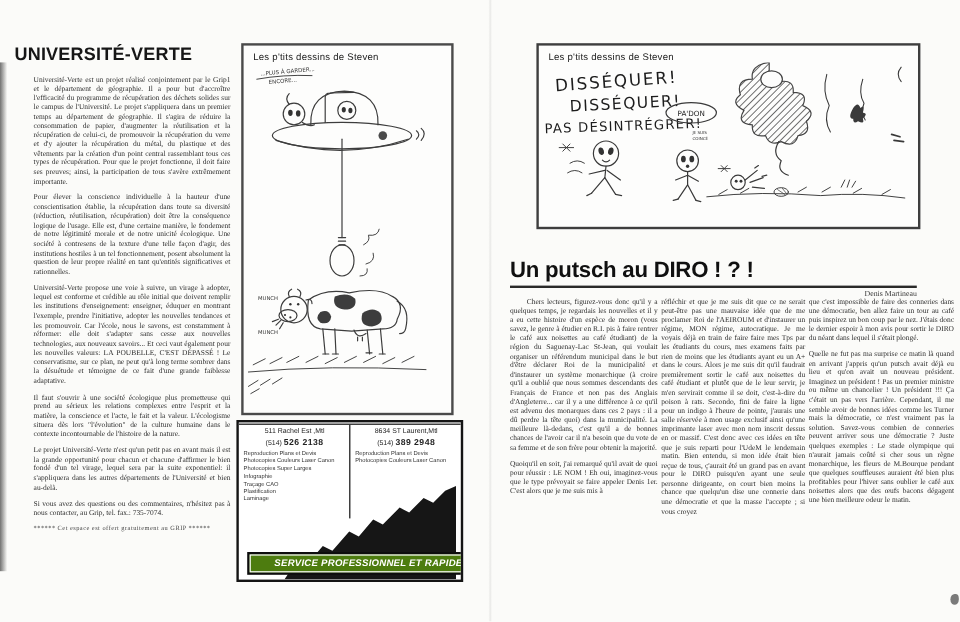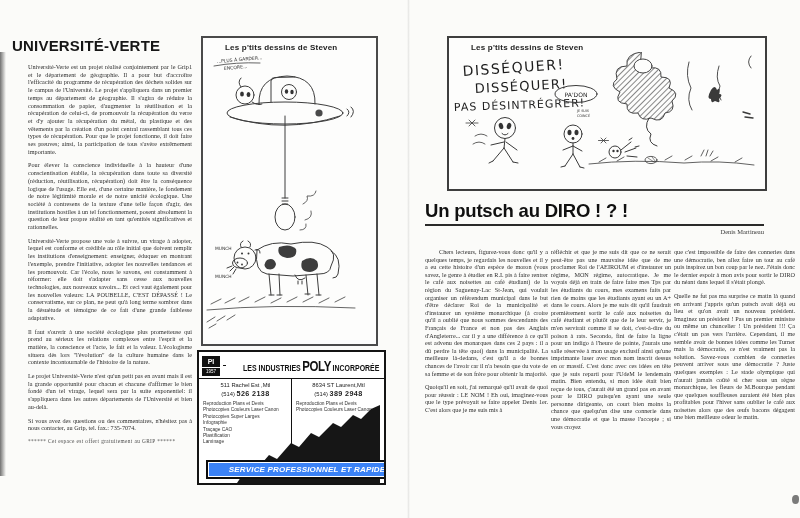--- a/index.html
+++ b/index.html
@@ -30,22 +30,22 @@
     font-family:"Liberation Sans", sans-serif;font-size:5.8px;color:#333;margin-top:32px;}
   .footer .pgnum{font-size:14px;font-weight:bold;color:#111;letter-spacing:-.3px;}
   .footer .pglbl{margin-left:auto;margin-right:4px;}
   .footer-left{left:28px;top:496px;width:196px;}
   .footer-right{left:553px;top:496px;width:242px;}
 
   
   .cartoon{background:#fdfdfc;border:2px solid #4a4a4a;}
   .cartoon-left{left:201px;top:36px;width:173px;height:306px;}
   .cartoon-right{left:447px;top:36px;width:316px;height:151px;border-color:#3e3e3e;border-width:2.5px;}
-  .cartoon-title{font-family:"Liberation Sans", sans-serif;font-weight:bold;font-size:8px;
-    color:#222;padding:5px 0 0 22px;letter-spacing:.2px;}
+  .cartoon-title{font-family:"Liberation Sans", sans-serif;font-weight:normal;font-size:8px;
+    color:#222;padding:5px 0 0 8px;letter-spacing:.2px;}
   .cartoon svg{display:block;}
 
   
   .ad{left:197px;top:350px;width:185px;height:131px;border:2px solid #141414;background:#fff;overflow:hidden;}
   .ad-header{display:flex;align-items:center;height:25px;padding:2px 2px 0 3px;box-sizing:border-box;}
   .ad-logo{display:flex;flex-direction:column;gap:1px;margin-right:3px;}
   .ad-logo .lg1{width:18px;height:11px;background:#111;color:#fff;
     font-family:"Liberation Sans", sans-serif;font-weight:bold;font-size:7px;
     display:flex;align-items:center;justify-content:center;}
   .ad-logo .lg2{width:18px;height:8px;background:#111;color:#fff;
@@ -61,26 +61,26 @@
   .ad-cols{display:flex;height:78px;}
   .ad-colL{flex:1;padding:3px 3px 0 4px;}
   .ad-colR{flex:1;padding:3px 3px 0 4px;border-left:1px solid #111;}
   .ad-addr{font-family:"Liberation Sans", sans-serif;font-size:5.8px;color:#222;text-align:center;}
   .ad-phone{font-family:"Liberation Sans", sans-serif;font-size:5.8px;color:#222;text-align:center;margin-top:1px;}
   .ad-phone b{font-size:7.2px;letter-spacing:.4px;}
   .ad-svcs{list-style:none;margin:3px 0 0 0;padding:0;
     font-family:"Liberation Sans", sans-serif;font-size:4.8px;line-height:6.4px;color:#333;}
   .ad-mountain{position:absolute;left:0;bottom:0;width:181px;height:80px;}
   .ad-banner{position:absolute;left:9px;bottom:6px;width:198px;height:15px;
-    background:#3b82f6;border:1px solid #fff;box-shadow:0 0 0 2px #0d0d0d;box-sizing:border-box;
+    background:#4d7c0f;border:1px solid #fff;box-shadow:0 0 0 2px #0d0d0d;box-sizing:border-box;
     color:#fff;font-family:"Liberation Sans", sans-serif;font-style:italic;font-weight:bold;
     font-size:8px;letter-spacing:.2px;display:flex;align-items:center;justify-content:center;}
 
   
-  .rp-titleblock{left:425px;top:200px;width:339px;}
+  .rp-titleblock{left:425px;top:214px;width:339px;}
   .rp-titleblock h2{margin:0;font-family:"Liberation Sans", sans-serif;font-weight:bold;
     font-size:18.5px;letter-spacing:-.2px;color:#101010;white-space:nowrap;}
   .rp-rule{height:2px;background:#2a2a2a;margin-top:2px;}
   .rp-byline{text-align:right;font-size:6.5px;color:#3a3a3a;margin-top:2px;}
 
   .rp-col{top:248px;width:122px;}
   .rp-col p{margin:0;font-size:6.2px;line-height:7.6px;text-align:justify;}
   .rp-col p + p{margin-top:6px;}
   .rp-col1{left:425px;width:123px;}
   .rp-col1 p:first-child{text-indent:14px;}
@@ -177,35 +177,20 @@
         <g stroke-width=".8">
           <path d="M8,252 l10,-5 M22,251 l10,-5 M36,250 l10,-5 M52,250 l10,-5 M68,251 l10,-5 M84,250 l10,-5 M100,250 l10,-5 M116,251 l10,-5 M132,250 l10,-5"></path>
           <path d="M4,258 Q70,252 152,256"></path>
           <path d="M4,270 l8,-5 M14,269 l8,-5 M24,268 l8,-5 M6,276 l7,-4"></path>
         </g>
       </g>
     </svg>
   </div>
 
   <div class="abs ad">
-    <div class="ad-header">
-      <div class="ad-logo">
-        <div class="lg1">PI</div>
-        <div class="lg2">1957</div>
-      </div>
-      <div class="ad-name">
-        <div class="rule"></div>
-        <div class="words">
-          <span class="w-sm">LES INDUSTRIES</span>
-          <span class="w-big">POLY</span>
-          <span class="w-sm">INCORPORÉE</span>
-        </div>
-
-      </div>
-    </div>
     <div class="ad-sep"></div>
     <div class="ad-cols">
       <div class="ad-colL">
         <div class="ad-addr">511 Rachel Est ,Mtl</div>
         <div class="ad-phone">
           <span>(514)</span>
           <b>526 2138</b>
         </div>
         <ul class="ad-svcs">
           <li>Reproduction Plans et Devis</li>

